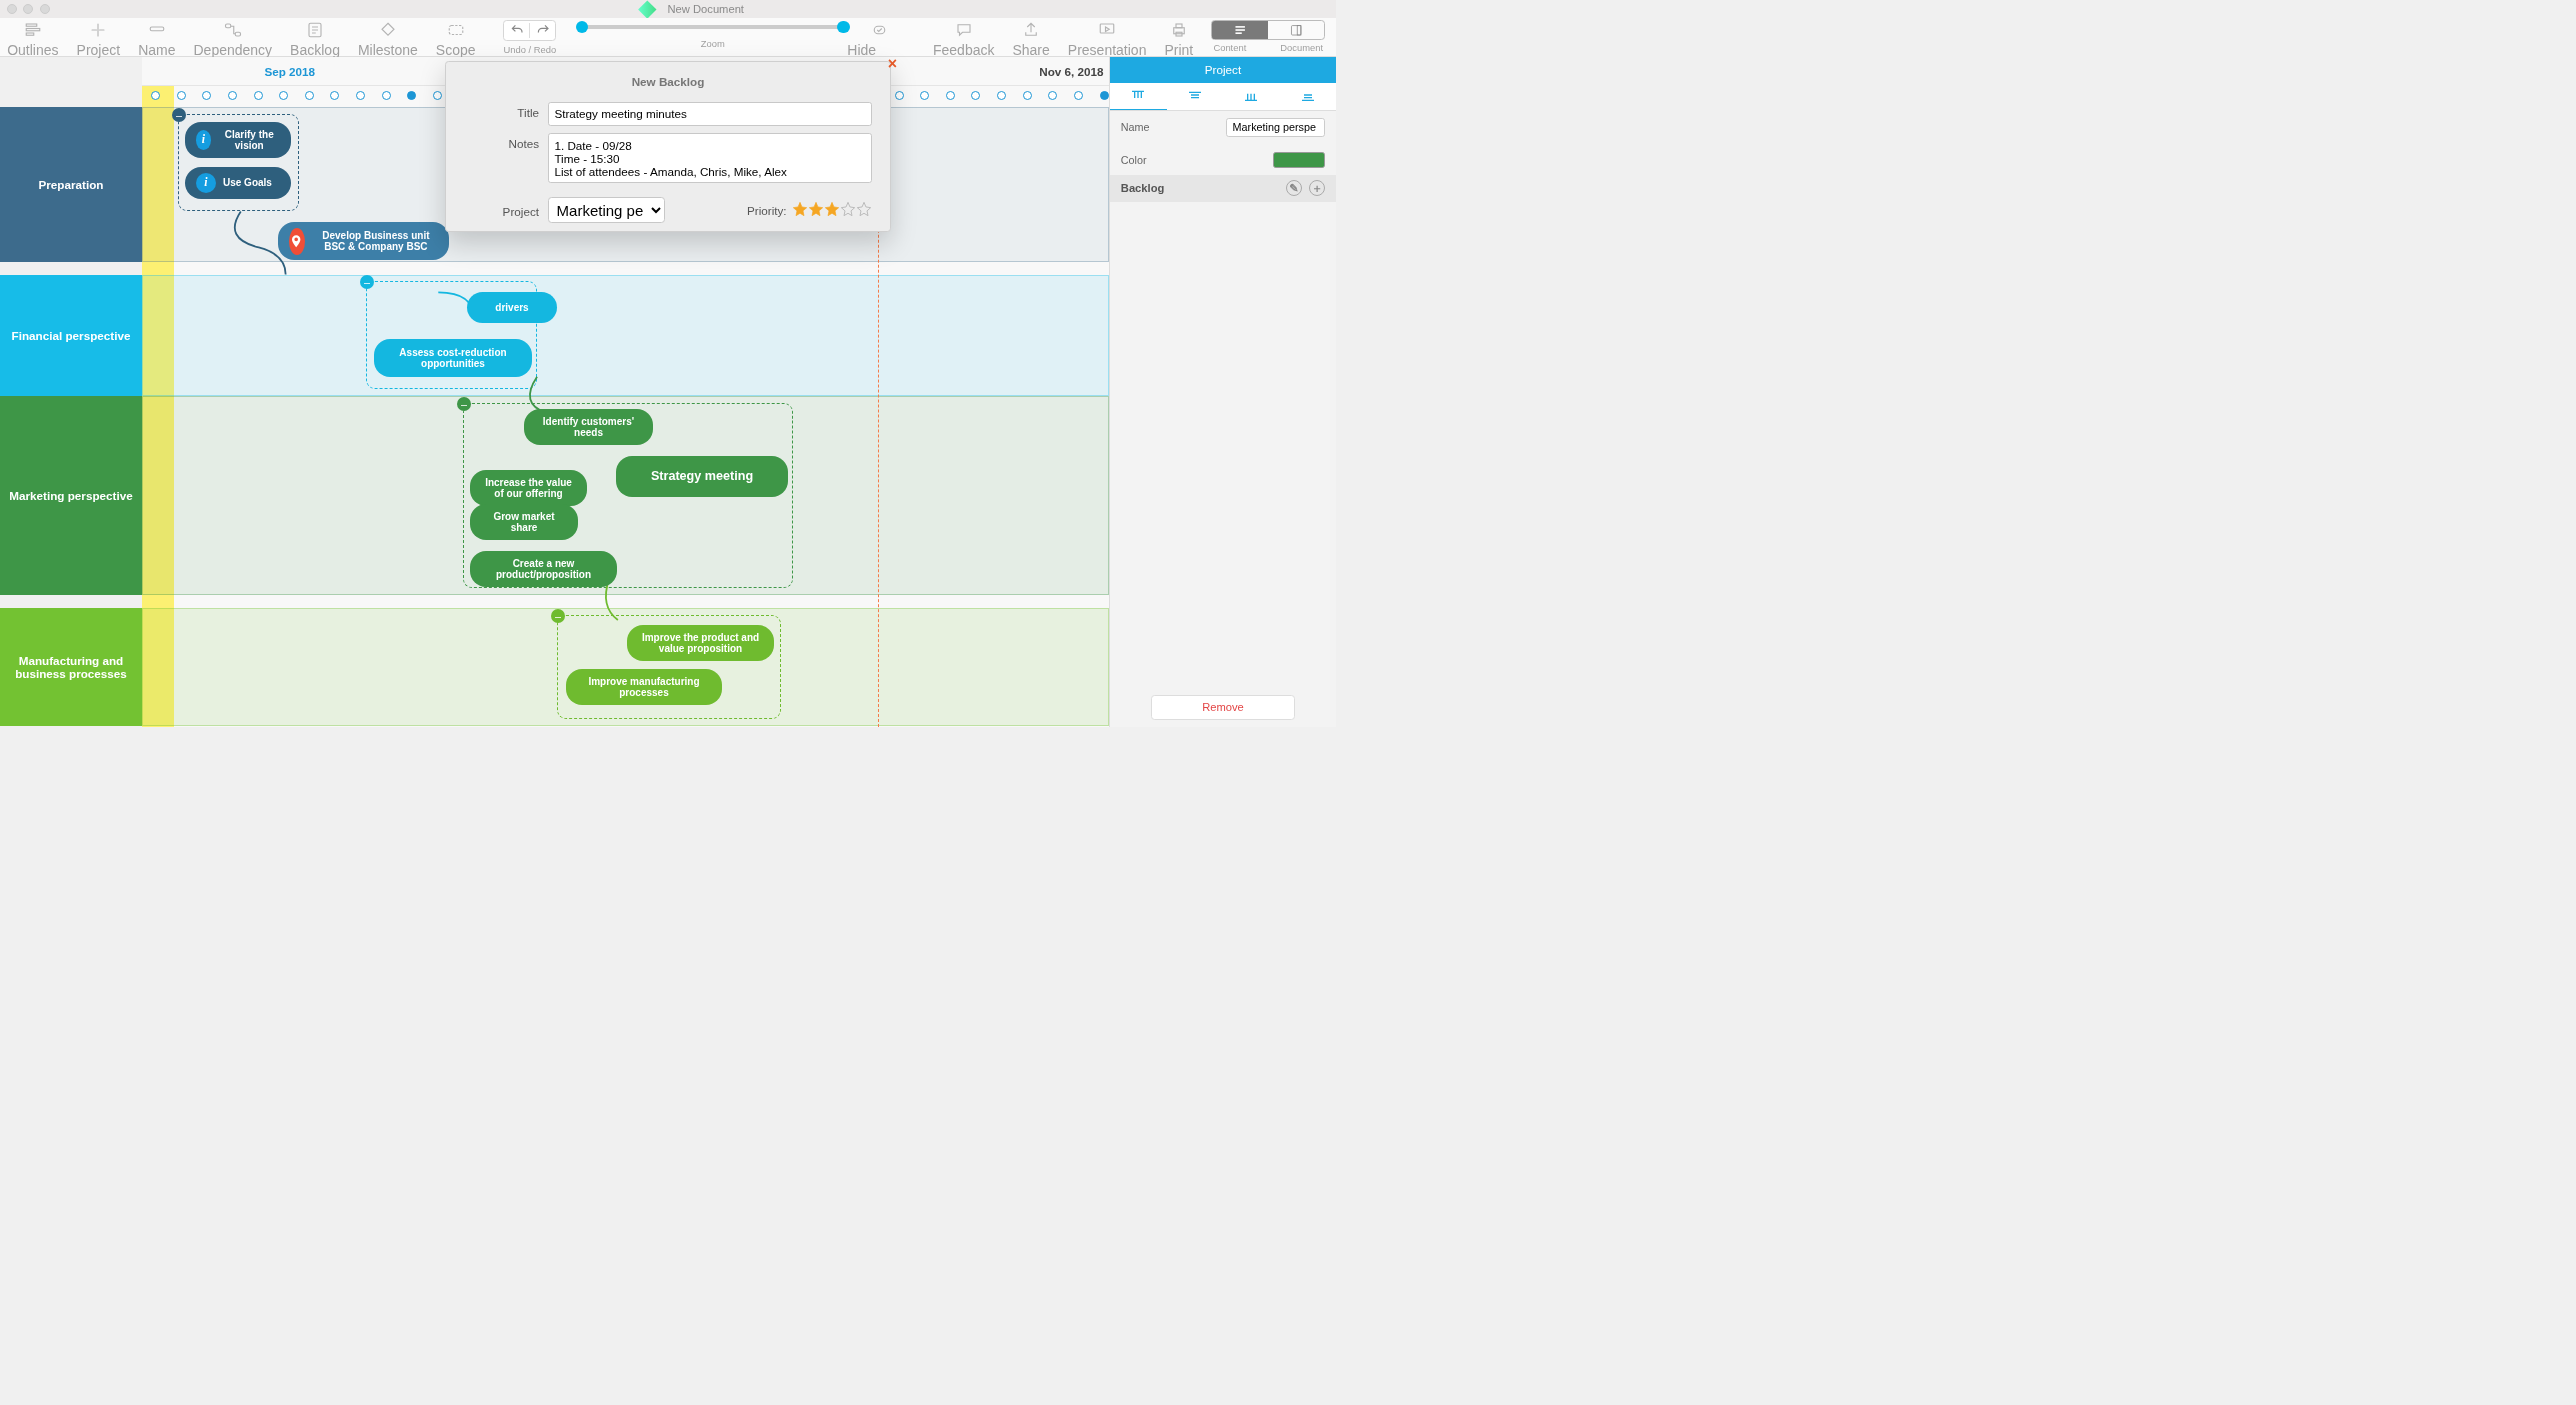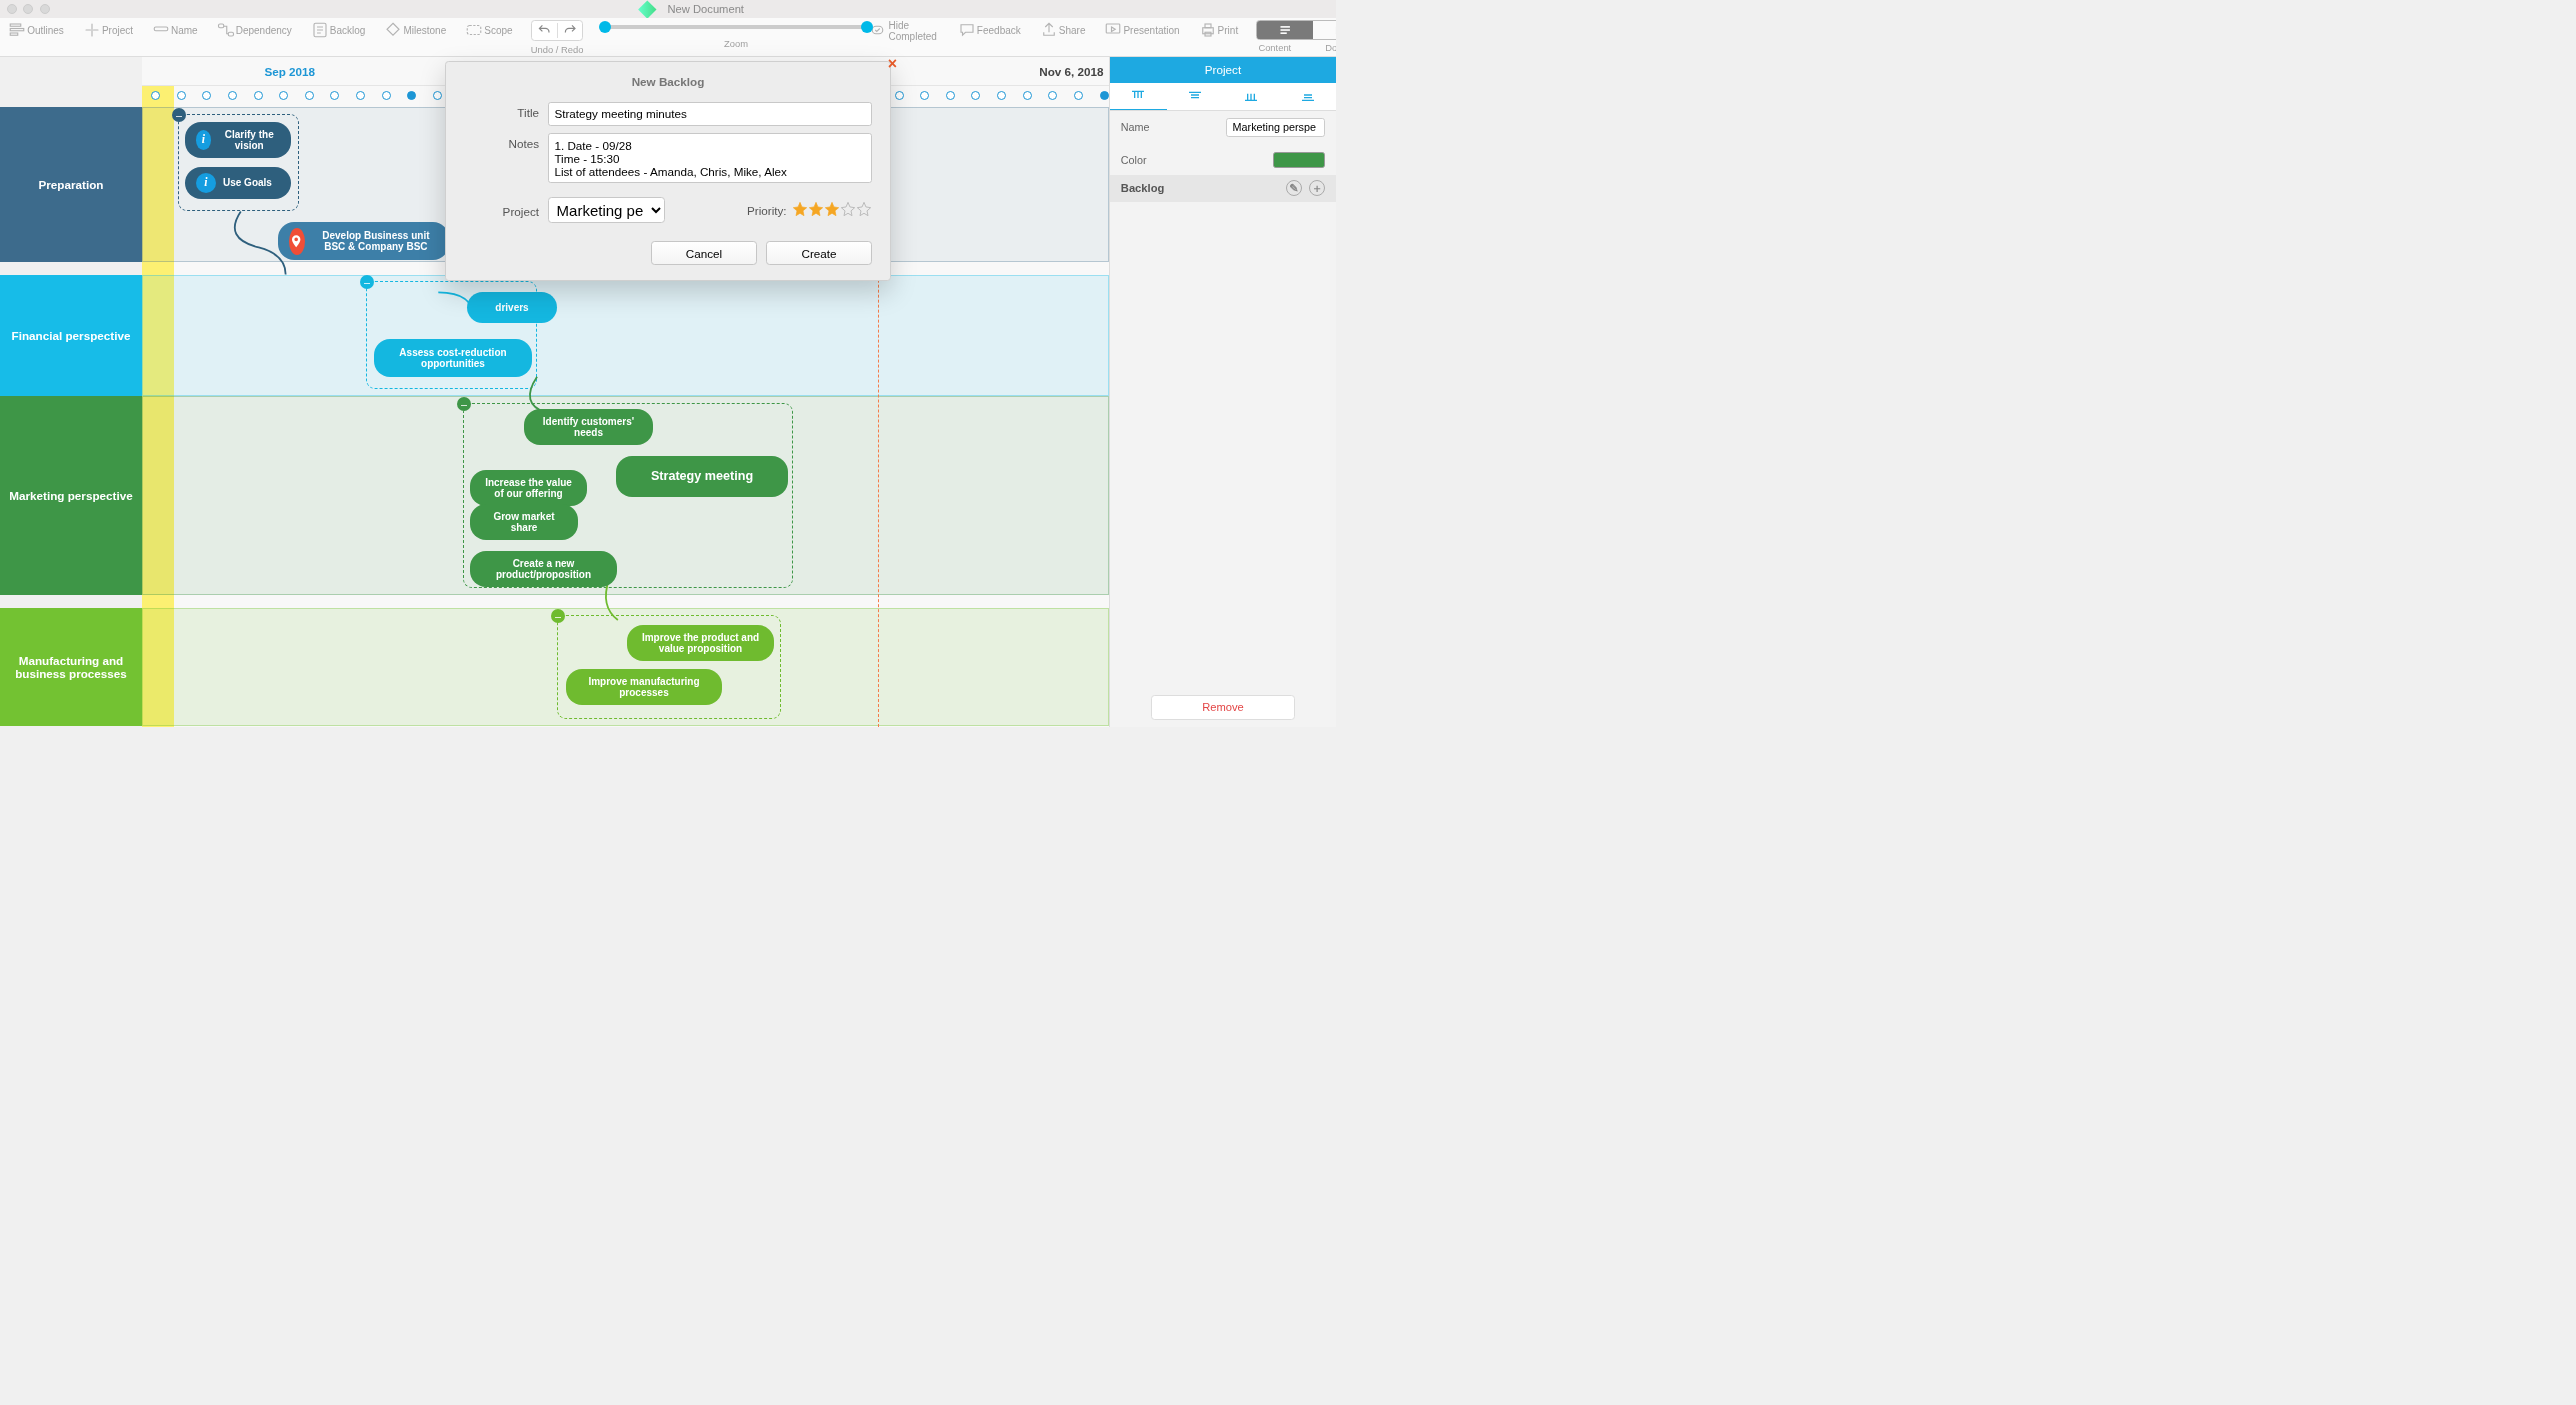--- a/index.html
+++ b/index.html
@@ -6,21 +6,21 @@
 body { background:#f0f0f0; width:1336px; height:729px; overflow:hidden; position:relative; }
 
 
 .titlebar { height:18px; background:#eceaea; display:flex; align-items:center; padding:0 7.2px; }
 .win-btn { width:10px; height:10px; border-radius:50%; background:#d9d9d9; margin-right:6.3px; border:0.9px solid #ccc; }
 .title-center { flex:1; text-align:center; font-size:11.2px; color:#8a8a8a; font-weight:400; display:flex; justify-content:center; align-items:center; gap:14px;}
 .title-center .dicon{width:12.6px;height:12.6px;background:linear-gradient(45deg,#6fc,#4d8);transform:rotate(45deg);}
 
 
 .toolbar { height:39px; background:#fafafa; border-bottom:0.9px solid #ddd; display:flex; align-items:flex-start; padding:1.8px 7.2px 0 7.2px; position:relative;}
-.tbitem { display:flex; flex-direction:row; align-items:center; font-size:10px; color:#9f9f9f; margin-right:18px; cursor:pointer;}
+.tbitem { display:flex; flex-direction:column; align-items:center; font-size:14px; color:#9f9f9f; margin-right:18px; cursor:pointer;}
 .tbitem .ico { width:20px; height:20px; margin-bottom:1.8px; display:flex; align-items:center; justify-content:center;}
 .tbitem svg { width:18px; height:18px; fill:none; stroke:#b3b3b3; stroke-width:1.5;}
 .tb-spacer{flex:1;}
 .tb-zoom{display:flex;flex-direction:column;align-items:center;width:287px;}
 .zoom-track{height:3.6px;background:#ccc;width:269px;border-radius:1.8px;position:relative;margin-top:5.4px;}
 .zoom-thumb{position:absolute;top:-4.5px;width:12.6px;height:12.6px;border-radius:50%;background:#00b9e8;cursor:pointer;}
 .zoom-label{font-size:9.4px;color:#9f9f9f;margin-top:9px;}
 .ur-group{display:flex;align-items:center;background:#fff;border:0.9px solid #d6d6d6;border-radius:3.6px;height:21.5px;}
 .ur-sep{width:0.9px;height:14.4px;background:#ddd;}
 .ur-btn{width:25px;display:flex;align-items:center;justify-content:center;}
@@ -482,18 +482,14 @@
               <path d="M12 2l2.9 6.9L22 10l-5.5 4.8L18 22l-6-3.6L6 22l1.5-7.2L2 10l7.1-1.1z"></path>
             </svg></span><span class="star on"><svg viewBox="0 0 24 24">
               <path d="M12 2l2.9 6.9L22 10l-5.5 4.8L18 22l-6-3.6L6 22l1.5-7.2L2 10l7.1-1.1z"></path>
             </svg></span><span class="star off"><svg viewBox="0 0 24 24">
               <path d="M12 2l2.9 6.9L22 10l-5.5 4.8L18 22l-6-3.6L6 22l1.5-7.2L2 10l7.1-1.1z"></path>
             </svg></span><span class="star off"><svg viewBox="0 0 24 24">
               <path d="M12 2l2.9 6.9L22 10l-5.5 4.8L18 22l-6-3.6L6 22l1.5-7.2L2 10l7.1-1.1z"></path>
             </svg></span></span>
     </div>
   </div>
-  <div class="dlg-btns">
-    <button>Cancel</button>
-    <button>Create</button>
-  </div>
 </div>
 
 
 </body></html>

